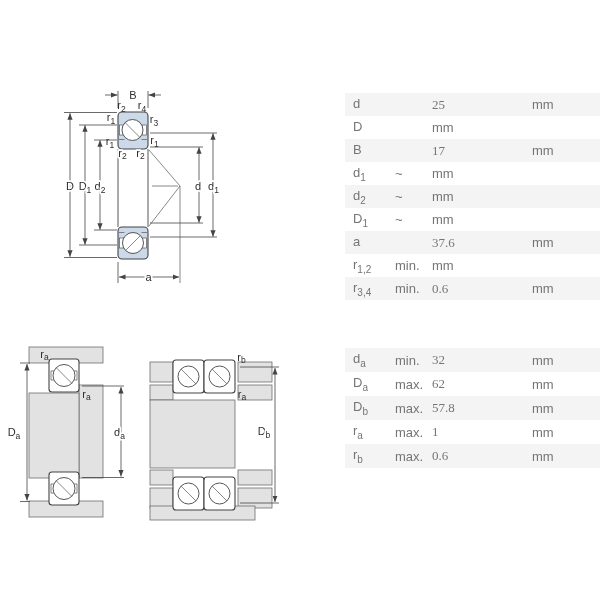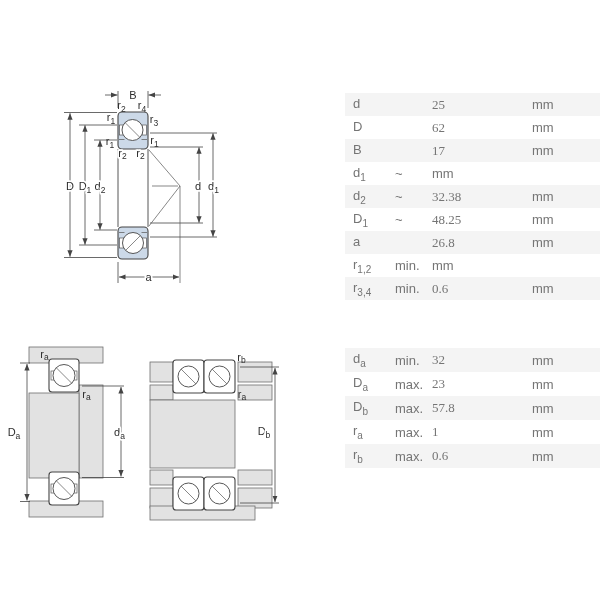--- a/index.html
+++ b/index.html
@@ -193,50 +193,47 @@
   <div class="spec-table" id="table1">
     <div class="trow alt">
         <span class="c-label"><span>d</span><sub></sub></span>
         <span class="c-qual"></span>
         <span class="c-val">25</span>
         <span class="c-unit">mm</span>
       </div>
     <div class="trow">
         <span class="c-label"><span>D</span><sub></sub></span>
         <span class="c-qual"></span>
-        <span class="c-val">62</span>
         <span class="c-unit">mm</span>
       </div>
     <div class="trow alt">
         <span class="c-label"><span>B</span><sub></sub></span>
         <span class="c-qual"></span>
         <span class="c-val">17</span>
         <span class="c-unit">mm</span>
       </div>
     <div class="trow">
         <span class="c-label"><span>d</span><sub>1</sub></span>
         <span class="c-qual">~</span>
         <span class="c-unit">mm</span>
       </div>
     <div class="trow alt">
         <span class="c-label"><span>d</span><sub>2</sub></span>
         <span class="c-qual">~</span>
-        <span class="c-val">32.38</span>
         <span class="c-unit">mm</span>
       </div>
     <div class="trow">
         <span class="c-label"><span>D</span><sub>1</sub></span>
         <span class="c-qual">~</span>
-        <span class="c-val">48.25</span>
         <span class="c-unit">mm</span>
       </div>
     <div class="trow alt">
         <span class="c-label"><span>a</span><sub></sub></span>
         <span class="c-qual"></span>
-        <span class="c-val">26.8</span>
+        <span class="c-val">37.6</span>
         <span class="c-unit">mm</span>
       </div>
     <div class="trow">
         <span class="c-label"><span>r</span><sub>1,2</sub></span>
         <span class="c-qual">min.</span>
         <span class="c-unit">mm</span>
       </div>
     <div class="trow alt">
         <span class="c-label"><span>r</span><sub>3,4</sub></span>
         <span class="c-qual">min.</span>
@@ -248,21 +245,21 @@
   <div class="spec-table" id="table2">
     <div class="trow alt">
         <span class="c-label"><span>d</span><sub>a</sub></span>
         <span class="c-qual">min.</span>
         <span class="c-val">32</span>
         <span class="c-unit">mm</span>
       </div>
     <div class="trow">
         <span class="c-label"><span>D</span><sub>a</sub></span>
         <span class="c-qual">max.</span>
-        <span class="c-val">23</span>
+        <span class="c-val">62</span>
         <span class="c-unit">mm</span>
       </div>
     <div class="trow alt">
         <span class="c-label"><span>D</span><sub>b</sub></span>
         <span class="c-qual">max.</span>
         <span class="c-val">57.8</span>
         <span class="c-unit">mm</span>
       </div>
     <div class="trow">
         <span class="c-label"><span>r</span><sub>a</sub></span>

